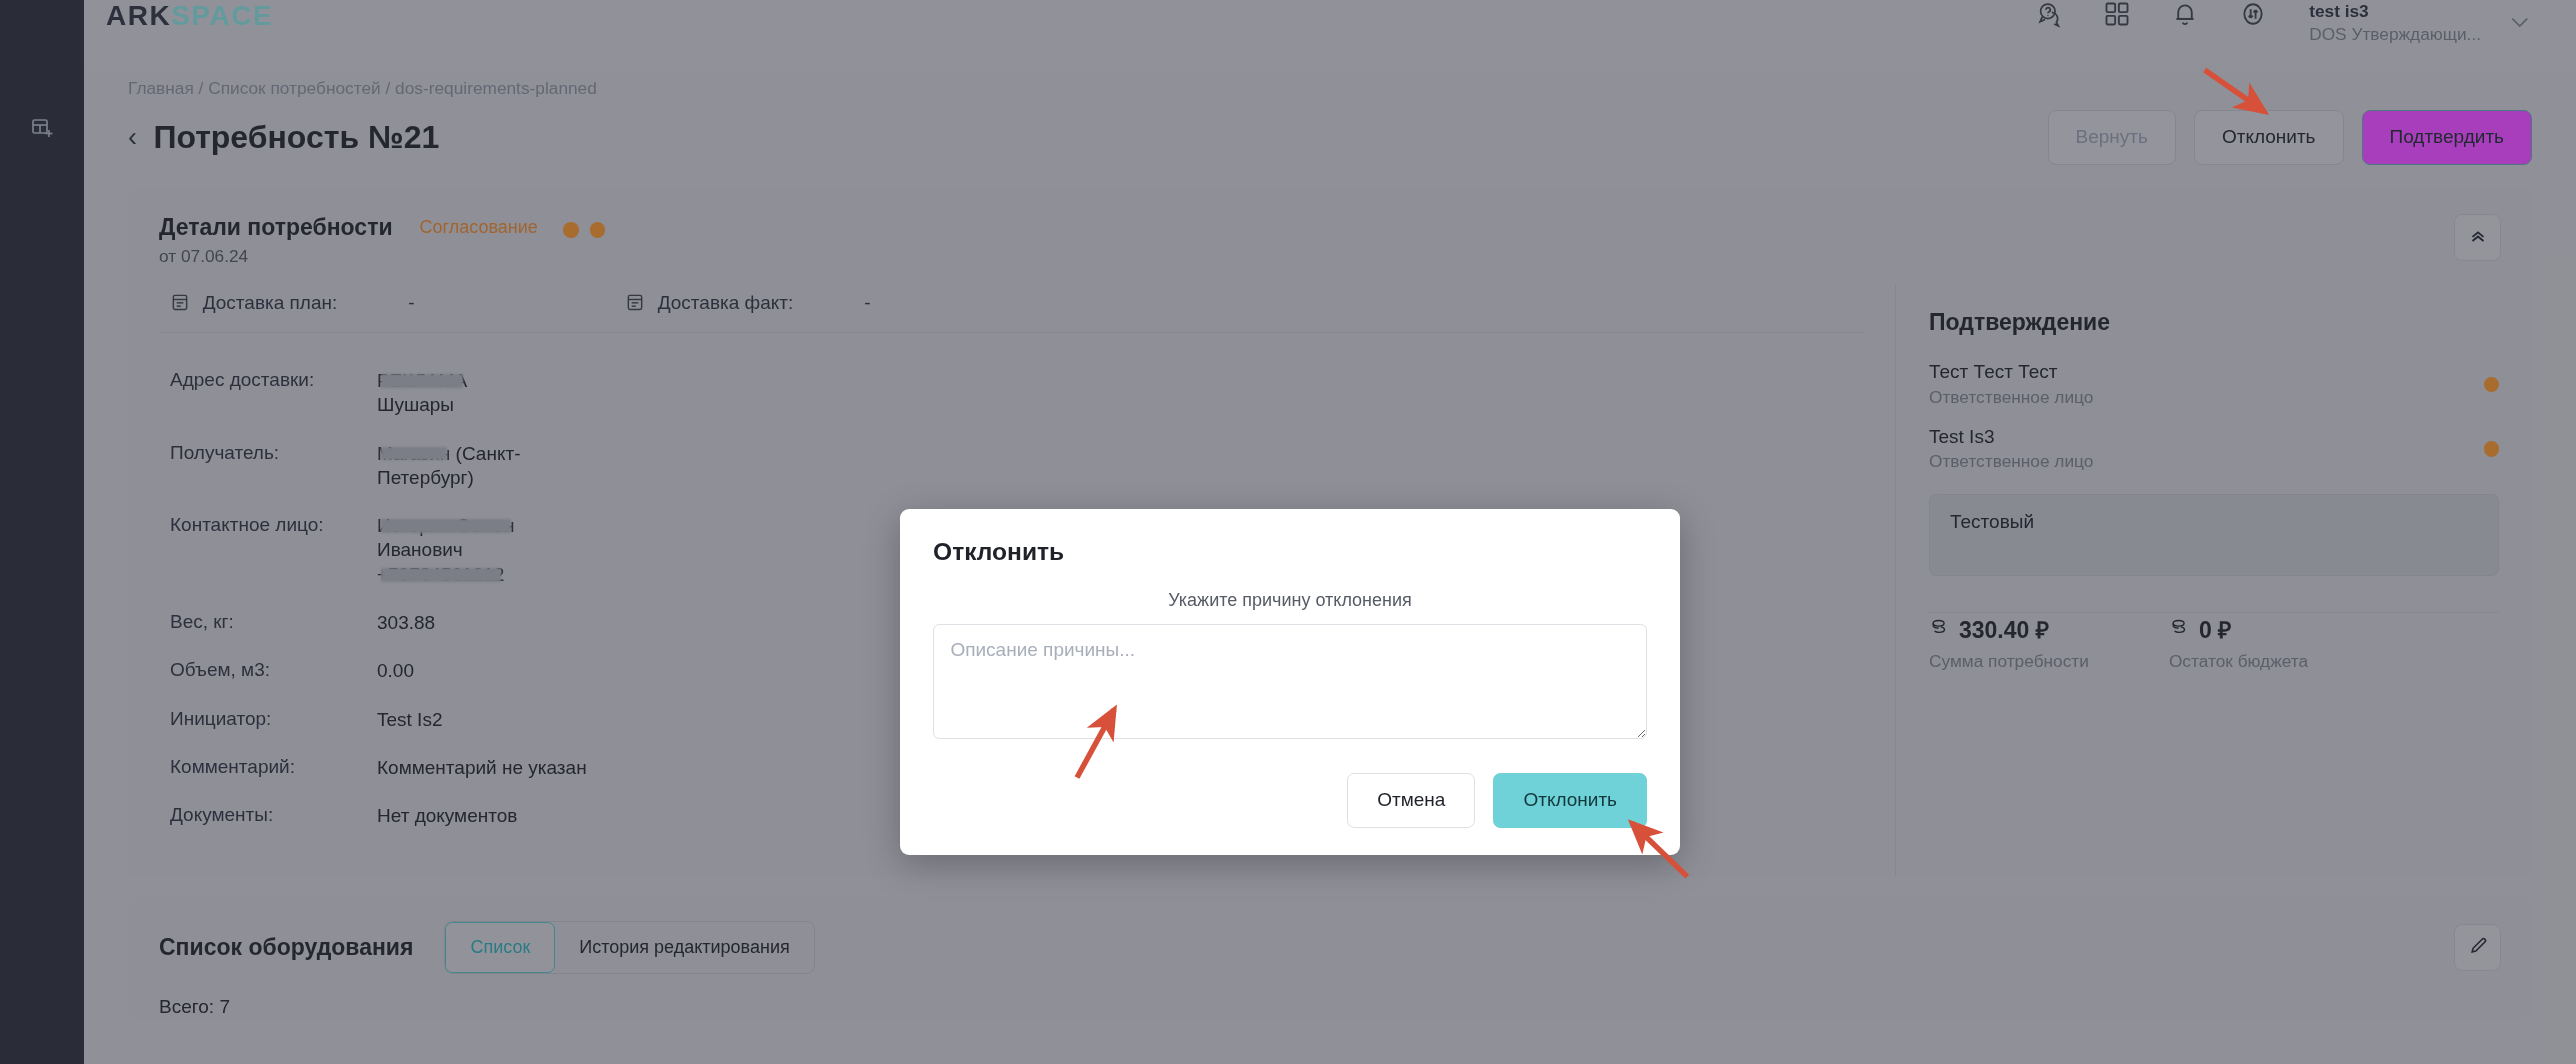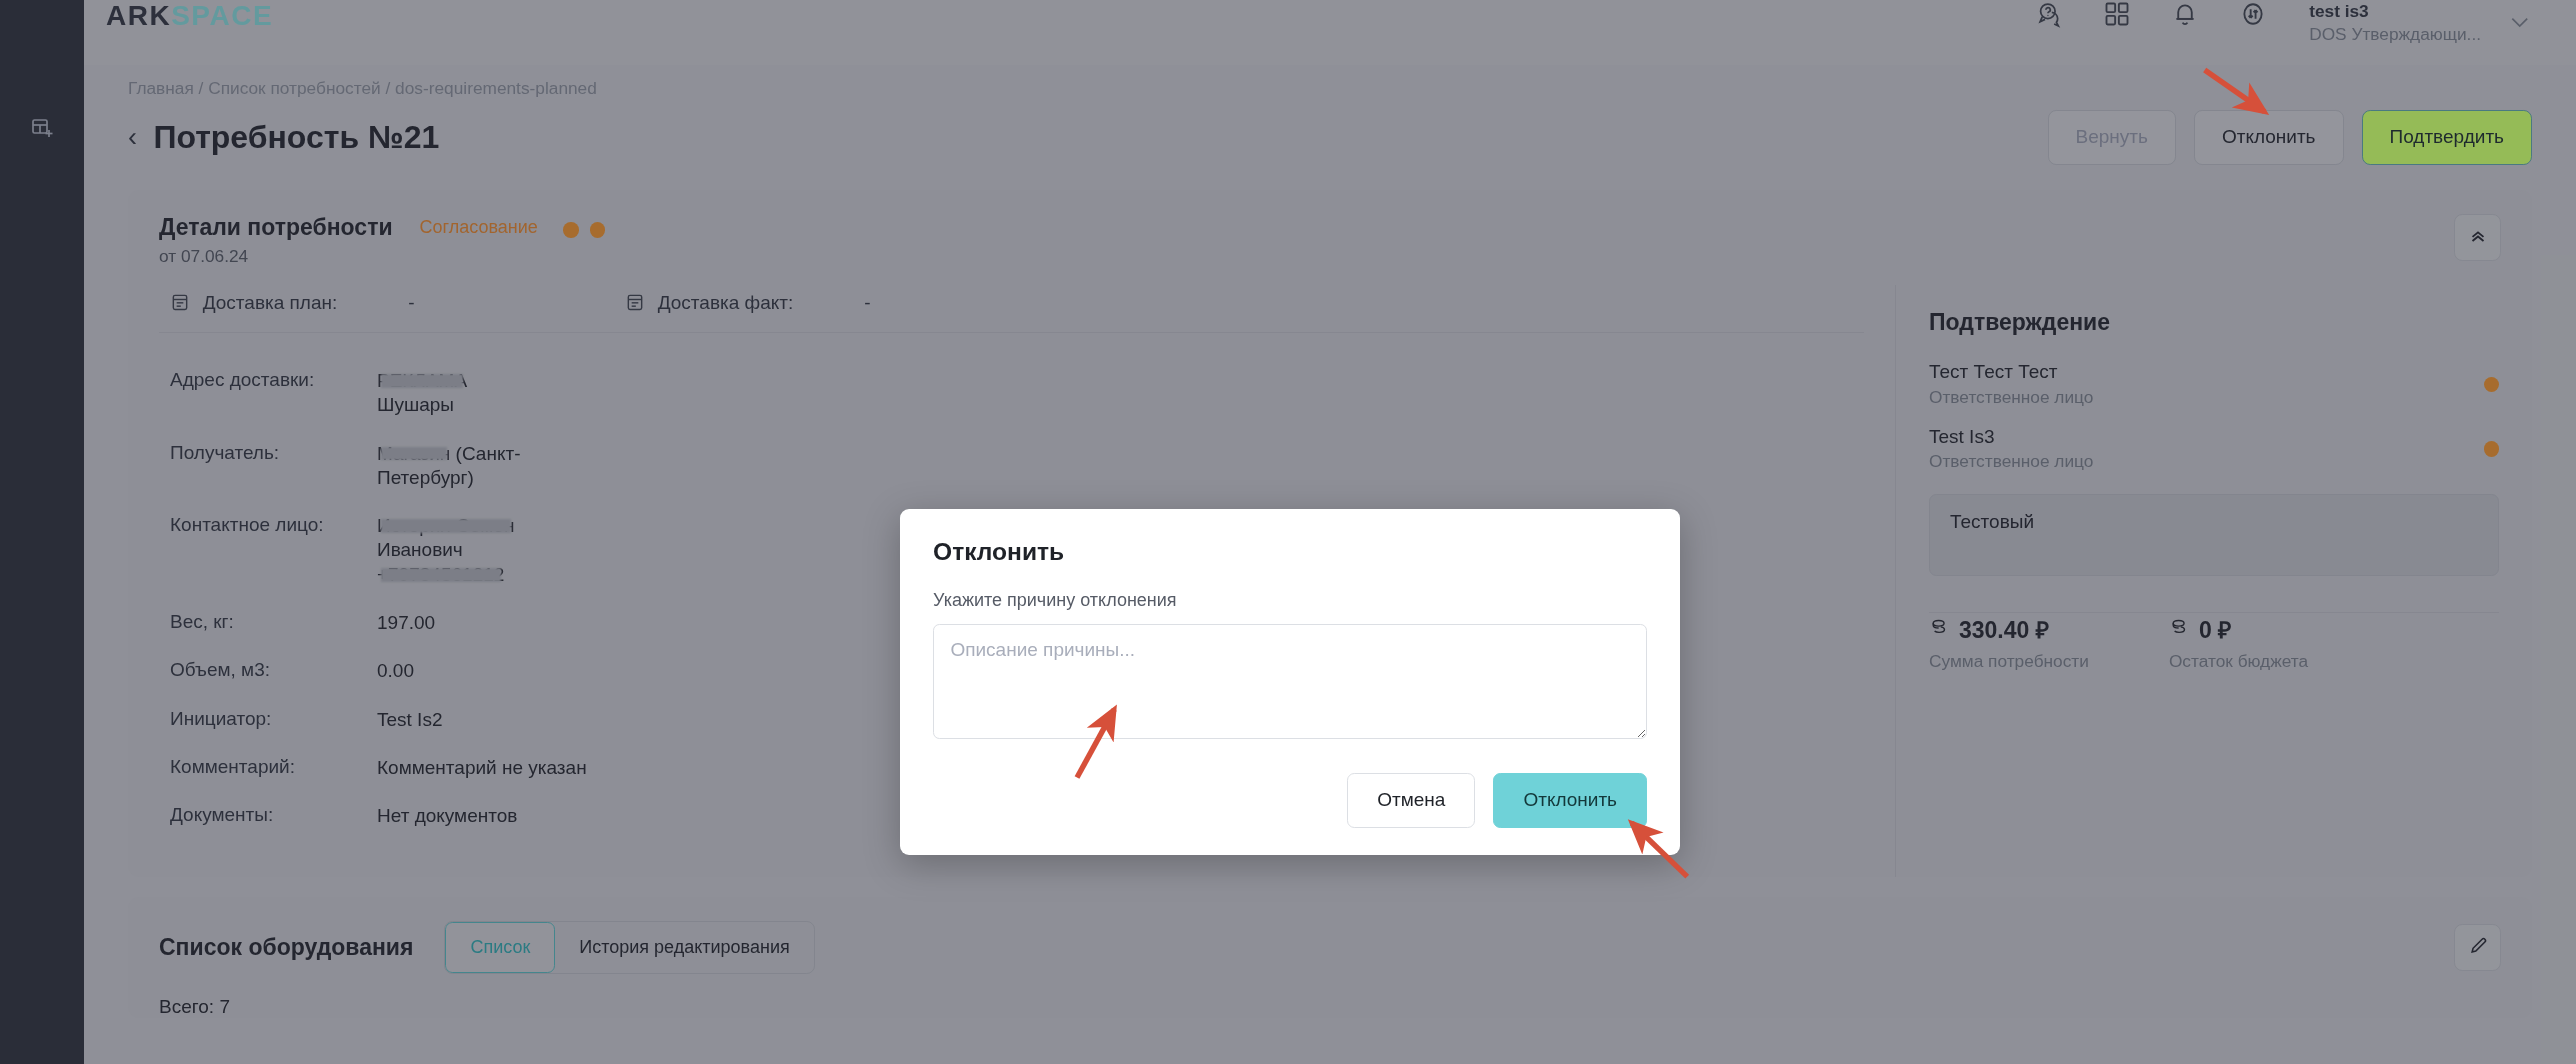--- a/index.html
+++ b/index.html
@@ -50,21 +50,21 @@
   .page-title { font-size: 32px; font-weight: bold; color: #23262f; }
   .titlerow-spacer { flex: 1; }
   .btnrow { display: flex; gap: 18px; align-items: center; }
   .btn {
     height: 55px; padding: 0 27px; border-radius: 8.2px;
     font-size: 19px; font-family: inherit; cursor: pointer;
     display: flex; align-items: center; justify-content: center;
     border: 0.9px solid #a6a9b1; background: #bcbec3; color: #23262f;
   }
   .btn.ghost-disabled { color: #84899a; }
-  .btn.primary { background: #bef264; border-color: #57999e; color: #1b2b2d; }
+  .btn.primary { background: #d946ef; border-color: #57999e; color: #1b2b2d; }
 
   
   .card { background: #b4b6bc; margin: 25.5px 44px 0 44px; border-radius: 11px; }
   .card-head { display: flex; align-items: flex-start; padding: 24px 31px 18px 31px; }
   .card-title { font-size: 23px; font-weight: bold; color: #23262f; }
   .card-sub { font-size: 17.3px; color: #4c515d; margin-top: 4.5px; }
   .status-chip { font-size: 18px; color: #cf7b2d; margin: 2.7px 0 0 27px; }
   .dots { display: flex; gap: 11px; margin: 8.2px 0 0 25.5px; }
   .dot { width: 15.5px; height: 15.5px; border-radius: 50%; background: #d6862c; }
   .headspacer { flex: 1; }
@@ -132,21 +132,21 @@
   
   #overlay { position: absolute; inset: 0; background: rgba(40,42,50,0.27); }
 
   .modal {
     position: absolute; left: 900px; top: 509px;
     width: 780px; border-radius: 9px;
     background: #ffffff; box-shadow: 0 9px 36px rgba(0,0,0,0.25);
     padding: 29px 33px 27px 33px;
   }
   .modal-title { font-size: 24.6px; font-weight: bold; color: #1f2228; }
-  .modal-label { font-size: 18px; color: #565b66; margin: 24px 0 12.7px 0; }
+  .modal-label { font-size: 18px; color: #565b66; margin: 24px 0 12.7px 0; text-align: center; }
   .modal-ta {
     width: 100%; height: 115px; resize: vertical;
     border: 0.9px solid #dcdfe4; border-radius: 6.4px;
     padding: 14.6px 16.4px; font-size: 19px; font-family: inherit;
     color: #23262f; background: #fff; outline: none;
   }
   .modal-ta::placeholder { color: #a9aebb; }
   .modal-foot { display: flex; justify-content: flex-end; gap: 18px; margin-top: 31px; }
   .m-btn {
     height: 55px; padding: 0 29px; border-radius: 7.3px; font-size: 19px;
@@ -312,21 +312,21 @@
             <div class="f-label">Контактное лицо:</div>
             <div class="f-value">
               <span class="redacted">История Семен</span><br>
               <span>Иванович</span><br>
               <span class="redacted">+79784561212</span>
             </div>
           </div>
 
           <div class="field">
             <div class="f-label">Вес, кг:</div>
-            <div class="f-value">197.00</div>
+            <div class="f-value">303.88</div>
           </div>
           <div class="field">
             <div class="f-label">Объем, м3:</div>
             <div class="f-value">0.00</div>
           </div>
           <div class="field">
             <div class="f-label">Инициатор:</div>
             <div class="f-value">Test Is2</div>
           </div>
           <div class="field">

